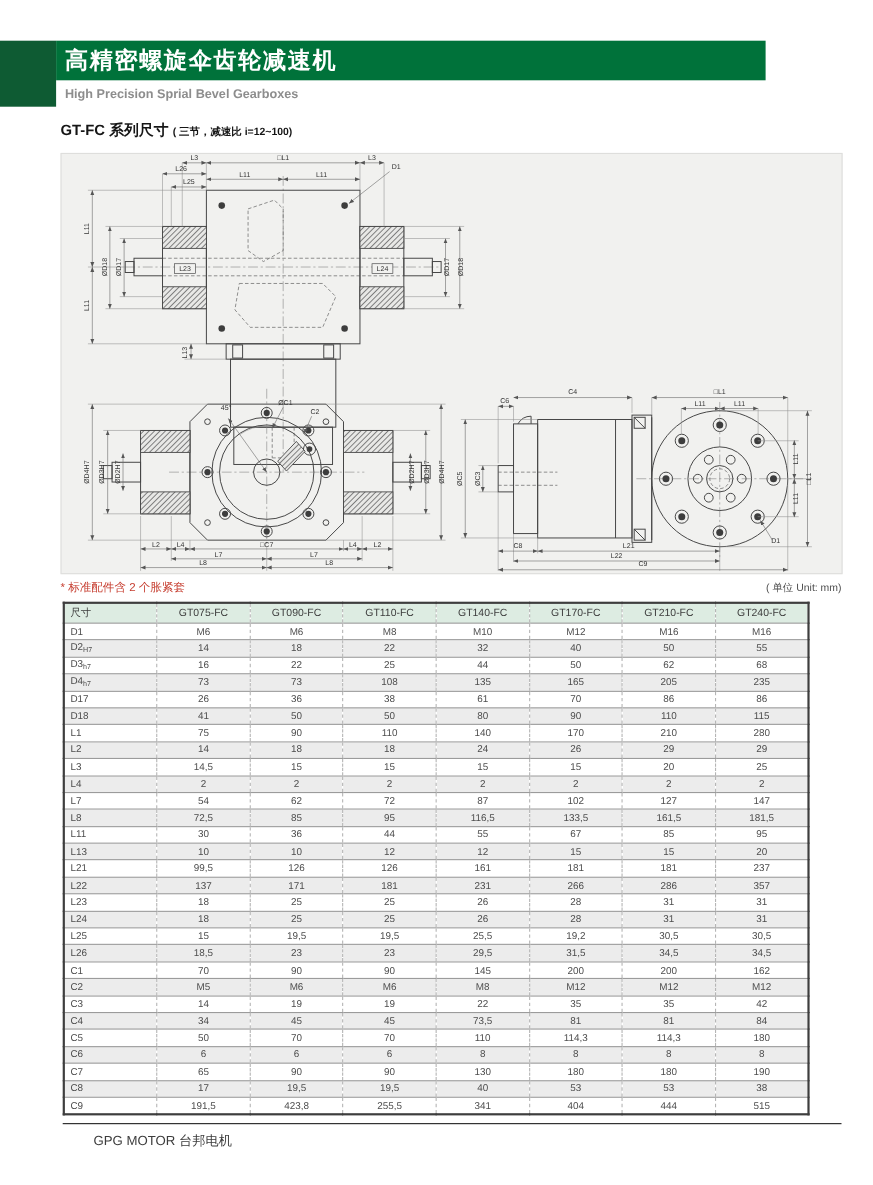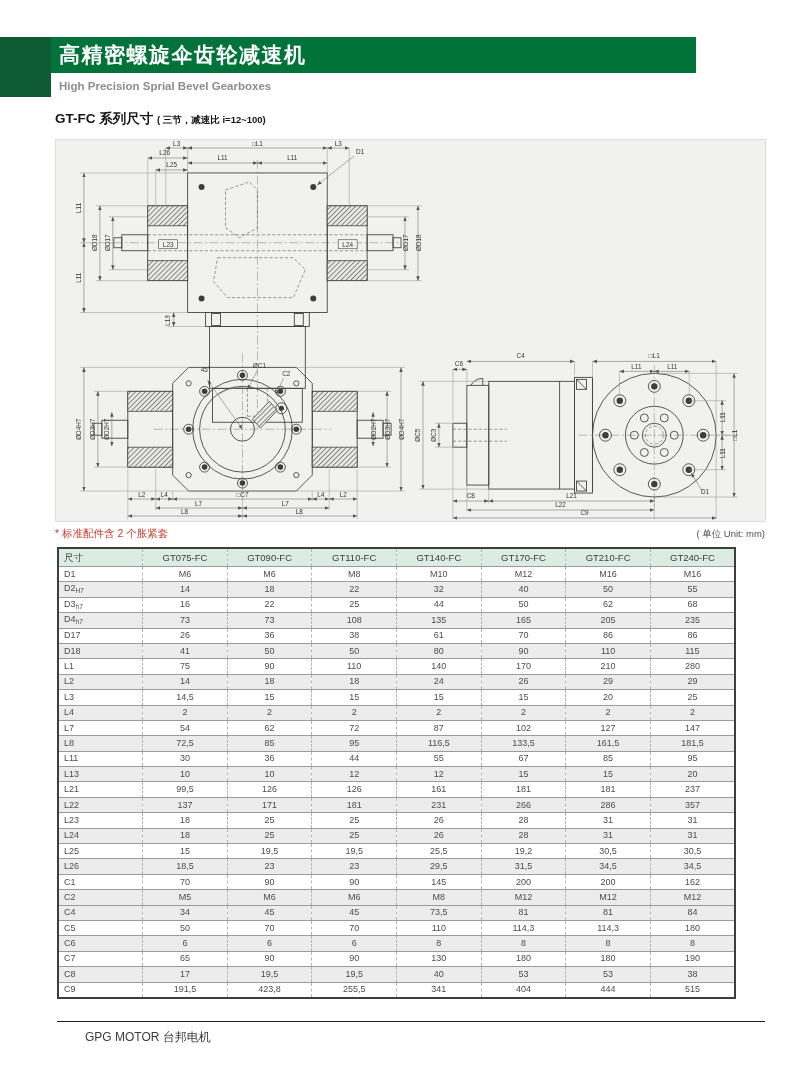--- a/index.html
+++ b/index.html
@@ -594,20 +594,30 @@
       <tr class="alt">
         <th class="lbl">C2</th>
         <td>M5</td>
         <td>M6</td>
         <td>M6</td>
         <td>M8</td>
         <td>M12</td>
         <td>M12</td>
         <td>M12</td>
       </tr>
+      <tr>
+        <th class="lbl">C3</th>
+        <td>14</td>
+        <td>19</td>
+        <td>19</td>
+        <td>22</td>
+        <td>35</td>
+        <td>35</td>
+        <td>42</td>
+      </tr>
       <tr class="alt">
         <th class="lbl">C4</th>
         <td>34</td>
         <td>45</td>
         <td>45</td>
         <td>73,5</td>
         <td>81</td>
         <td>81</td>
         <td>84</td>
       </tr>

